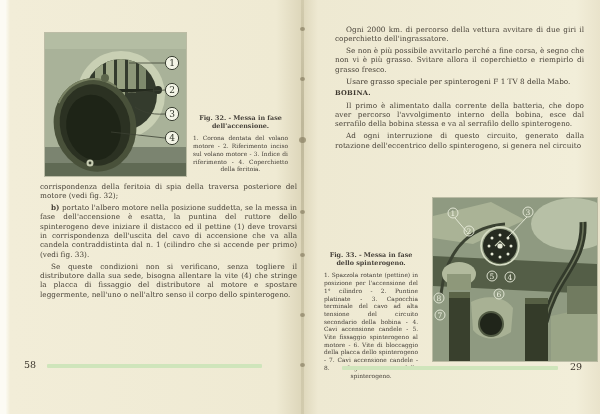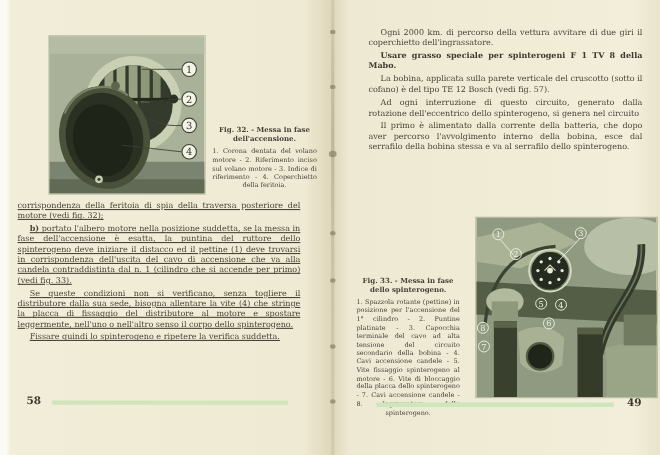--- a/index.html
+++ b/index.html
@@ -22,25 +22,25 @@
 
   .caption{position:absolute;color:#46413a;}
   .caption-title{font-weight:bold;font-size:6.4px;line-height:8.2px;text-align:center;
     margin-bottom:5px;}
   .caption-items{font-size:5.9px;line-height:7.7px;text-align:justify;text-align-last:center;}
 
   .body-text{position:absolute;font-size:7.3px;line-height:9.35px;color:#4a443a;
     text-align:justify;}
   .body-text p{margin:0 0 2.4px 0;}
   .body-text p.ind{text-indent:11px;}
-  .body-text p.bold{font-weight:bold;color:#3e382f;}
+  .body-text p.bold{font-weight:normal;color:#3e382f;}
   .body-text h4{margin:3px 0 2.6px 0;font-size:6.7px;letter-spacing:.25px;color:#3e382f;}
   .lead{font-weight:bold;}
 
-  .pagenum{position:absolute;font-weight:bold;font-size:9.5px;color:#3c362d;}
+  .pagenum{position:absolute;font-weight:normal;font-size:9.5px;color:#3c362d;}
   .rule{position:absolute;height:4px;background:#cfe5bb;border-radius:1px;}
 
   .callout-circ{fill:#f3f4e6;stroke:#3c4134;stroke-width:1;}
   .callout-num{fill:#2f3429;font-size:9px;font-family:"DejaVu Serif",serif;
     text-anchor:middle;}
   .leader{stroke:#3c4134;stroke-width:.8;fill:none;}
   .wcall{fill:none;stroke:#e9ecdb;stroke-width:.9;}
   .wnum{fill:#eef0e0;font-size:7.5px;font-family:"DejaVu Serif",serif;text-anchor:middle;}
 </style>
 </head>
@@ -102,39 +102,39 @@
           <text class="callout-num" x="127" y="108.2">4</text>
         </g>
       </svg>
     </div>
 
     <div class="caption" style="left:193px;top:114px;width:95px;">
       <div class="caption-title">Fig. 32. - Messa in fase dell'accensione.</div>
       <div class="caption-items">1. Corona dentata del volano motore - 2. Riferimento inciso sul volano motore - 3. Indice di riferimento - 4. Coperchietto della feritoia.</div>
     </div>
 
-    <div class="body-text" style="left:16px;top:182px;width:257px;text-decoration:underline;">
+    <div class="body-text" style="left:40px;top:182px;width:257px;">
       <p>corrispondenza della feritoia di spia della traversa posteriore del motore (vedi fig. 32);</p>
       <p class="ind"><span class="lead">b)</span><span> portato l'albero motore nella posizione suddetta, se la messa in fase dell'accensione è esatta, la puntina del ruttore dello spinterogeno deve iniziare il distacco ed il pettine (1) deve trovarsi in corrispondenza dell'uscita del cavo di accensione che va alla candela contraddistinta dal n. 1 (cilindro che si accende per primo) (vedi fig. 33).</span></p>
       <p class="ind">Se queste condizioni non si verificano, senza togliere il distributore dalla sua sede, bisogna allentare la vite (4) che stringe la placca di fissaggio del distributore al motore e spostare leggermente, nell'uno o nell'altro senso il corpo dello spinterogeno.</p>
-      <p class="ind">Fissare quindi lo spinterogeno e ripetere la verifica suddetta.</p>
     </div>
 
     <div class="pagenum" style="left:24px;top:359px;">58</div>
     <div class="rule" style="left:47px;top:364px;width:215px;"></div>
   </div>
 
   <div class="page page-right">
 
     <div class="body-text" style="left:31px;top:25px;width:249px;">
       <p class="ind">Ogni 2000 km. di percorso della vettura avvitare di due giri il coperchietto dell'ingrassatore.</p>
+      <p class="ind">Se non è più possibile avvitarlo perché a fine corsa, è segno che non vi è più grasso. Svitare allora il coperchietto e riempirlo di grasso fresco.</p>
       <p class="ind bold">Usare grasso speciale per spinterogeni F 1 TV 8 della Mabo.</p>
-      <p class="ind">La bobina, applicata sulla parete verticale del cruscotto (sotto il cofano) è del tipo TE 12 Bosch (vedi fig. 57).</p>
+      <h4>BOBINA.</h4>
+      <p class="ind">Il primo è alimentato dalla corrente della batteria, che dopo aver percorso l'avvolgimento interno della bobina, esce dal serrafilo della bobina stessa e va al serrafilo dello spinterogeno.</p>
       <p class="ind">Ad ogni interruzione di questo circuito, generato dalla rotazione dell'eccentrico dello spinterogeno, si genera nel circuito</p>
-      <p class="ind">Il primo è alimentato dalla corrente della batteria, che dopo aver percorso l'avvolgimento interno della bobina, esce dal serrafilo della bobina stessa e va al serrafilo dello spinterogeno.</p>
     </div>
 
     <div class="caption" style="left:20px;top:251px;width:94px;">
       <div class="caption-title">Fig. 33. - Messa in fase dello spinterogeno.</div>
       <div class="caption-items">1. Spazzola rotante (pettine) in posizione per l'accensione del 1° cilindro - 2. Puntine platinate - 3. Capocchia terminale del cavo ad alta tensione del circuito secondario della bobina - 4. Cavi accensione candele - 5. Vite fissaggio spinterogeno al motore - 6. Vite di bloccaggio della placca dello spinterogeno - 7. Cavi accensione candele - 8. Ingrassatore dello spinterogeno.</div>
     </div>
 
     <div class="photo" style="left:129px;top:198px;width:164px;height:163px;">
       <svg width="164" height="163" viewBox="0 0 164 163">
         <rect x="0" y="0" width="164" height="163" fill="#8f9a81"></rect>
@@ -192,21 +192,21 @@
           <text class="wnum" x="77" y="81.8">4</text>
           <text class="wnum" x="59" y="80.8">5</text>
           <text class="wnum" x="66" y="98.8">6</text>
           <text class="wnum" x="7" y="119.8">7</text>
           <text class="wnum" x="6" y="102.8">8</text>
         </g>
       </svg>
     </div>
 
     <div class="rule" style="left:38px;top:366px;width:216px;"></div>
-    <div class="pagenum" style="left:266px;top:361px;">49</div>
+    <div class="pagenum" style="left:266px;top:361px;">29</div>
   </div>
 
   <div class="gutter"></div>
   <div class="stitch" style="top:27px;"></div>
   <div class="stitch" style="top:77px;"></div>
   <div class="stitch" style="top:137px;width:7px;height:6px;left:299px;"></div>
   <div class="stitch" style="top:210px;"></div>
   <div class="stitch" style="top:253px;"></div>
   <div class="stitch" style="top:313px;"></div>
   <div class="stitch" style="top:363px;"></div>

